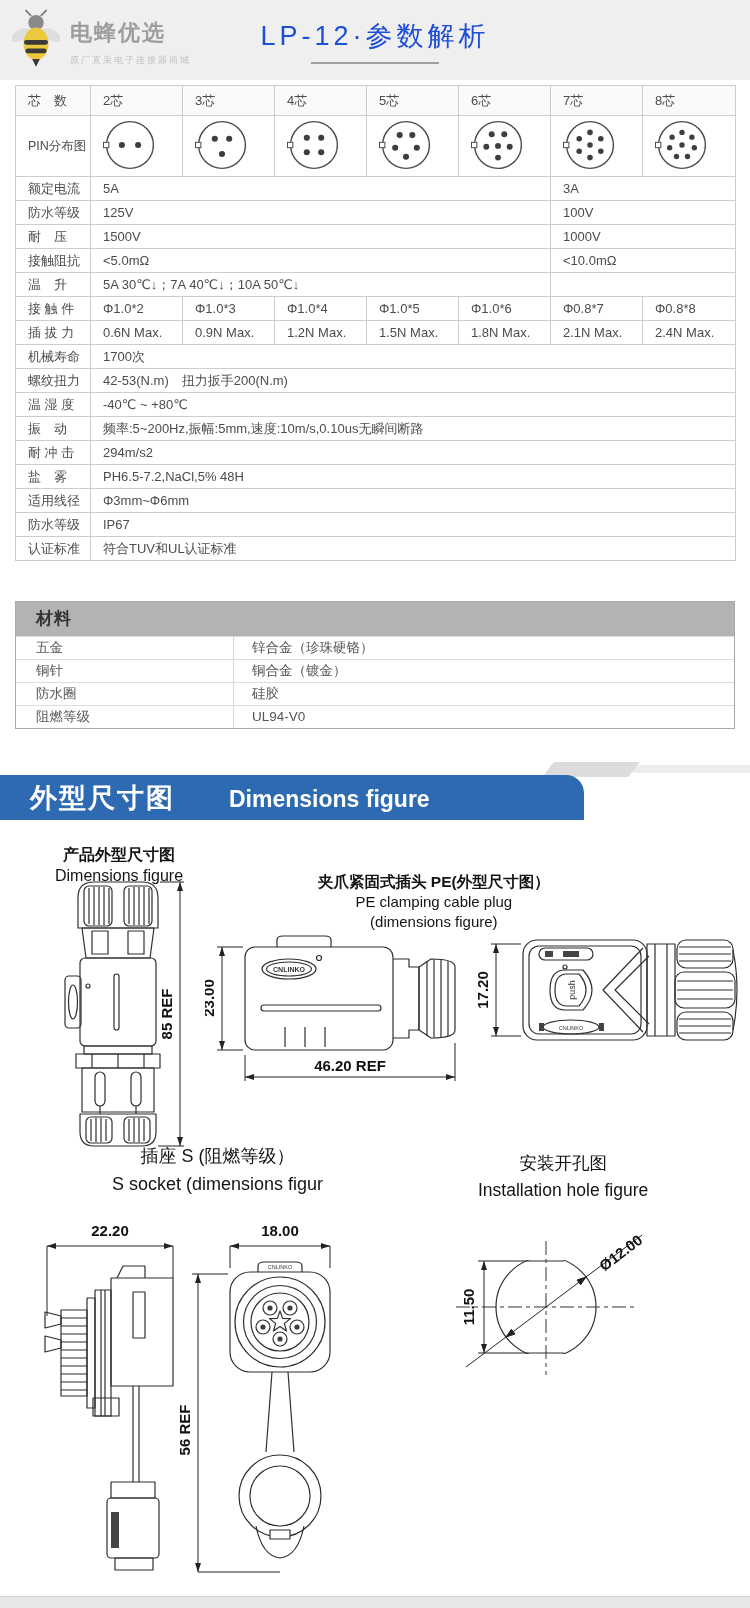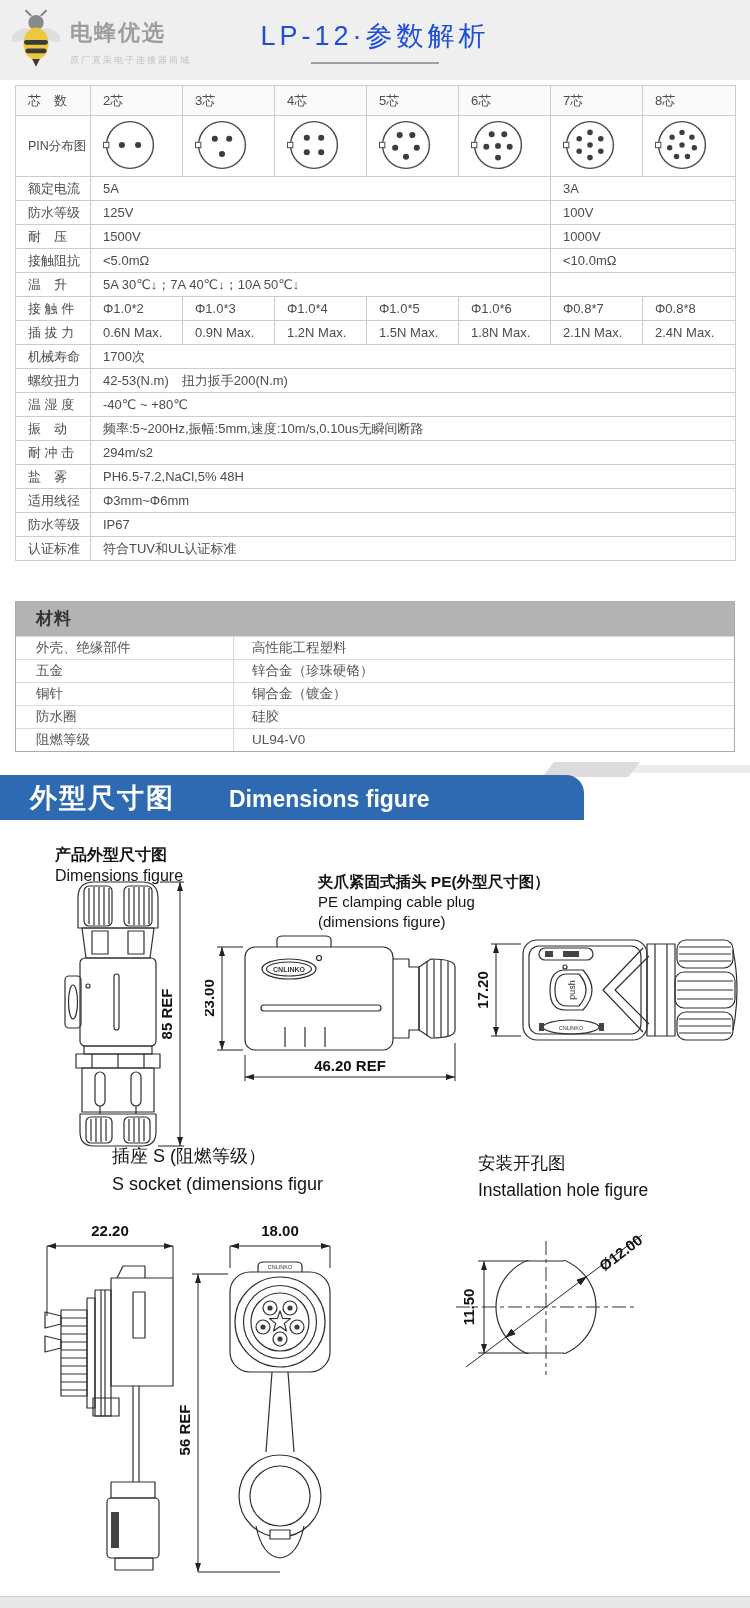--- a/index.html
+++ b/index.html
@@ -37,21 +37,21 @@
   .banner-strip{position:absolute;left:600px;top:765px;width:150px;height:8px;background:#ececec;}
   .banner-wedge{position:absolute;left:548px;top:762px;width:86px;height:15px;background:#dcdcdc;
                 transform:skewX(-38deg);}
   .banner{position:absolute;left:0;top:775px;width:584px;height:46px;background:#2d6ab1;
           border-radius:0 18px 0 0;display:flex;align-items:baseline;padding-left:30px;
           box-sizing:border-box;gap:40px;}
   .banner-cn{font-size:27px;font-weight:bold;color:#fff;letter-spacing:2px;line-height:46px;}
   .banner-en{font-size:23px;font-weight:bold;color:#fff;margin-left:14px;}
   
   .drawings{position:absolute;left:0;top:820px;width:750px;height:776px;background:#fff;}
-  .fig-label{position:absolute;color:#141414;}
+  .fig-label{position:absolute;color:#141414;text-align:center;}
   .fl1{left:55px;top:24px;font-size:16px;line-height:21px;}
   .fl1 .cn{font-weight:600;}
   .fl2{left:318px;top:52px;font-size:15px;line-height:20px;}
   .fl2 .cn{font-weight:600;font-size:15.5px;}
   .fl4{left:112px;top:322px;font-size:18px;line-height:28px;}
   .fl6{left:478px;top:330px;font-size:17.5px;line-height:27px;}
   svg.fig{position:absolute;}
   .ln{stroke:#2f2f2f;stroke-width:1.2;fill:none;stroke-linejoin:round;}
   .lnf{stroke:none;fill:#444;}
   .dim{stroke:#222;stroke-width:1;fill:none;}
@@ -275,24 +275,20 @@
     </tr>
     <tr>
       <td class="lab">认证标准</td>
       <td colspan="7">符合TUV和UL认证标准</td>
     </tr>
   </tbody>
     </table>
 
   <div class="materials">
     <div class="mat-title">材料</div>
-    <div class="mat-row">
-      <div class="mat-label">外壳、绝缘部件</div>
-      <div class="mat-value">高性能工程塑料</div>
-    </div>
     <div class="mat-row">
       <div class="mat-label">五金</div>
       <div class="mat-value">锌合金（珍珠硬铬）</div>
     </div>
     <div class="mat-row">
       <div class="mat-label">铜针</div>
       <div class="mat-value">铜合金（镀金）</div>
     </div>
     <div class="mat-row">
       <div class="mat-label">防水圈</div>

